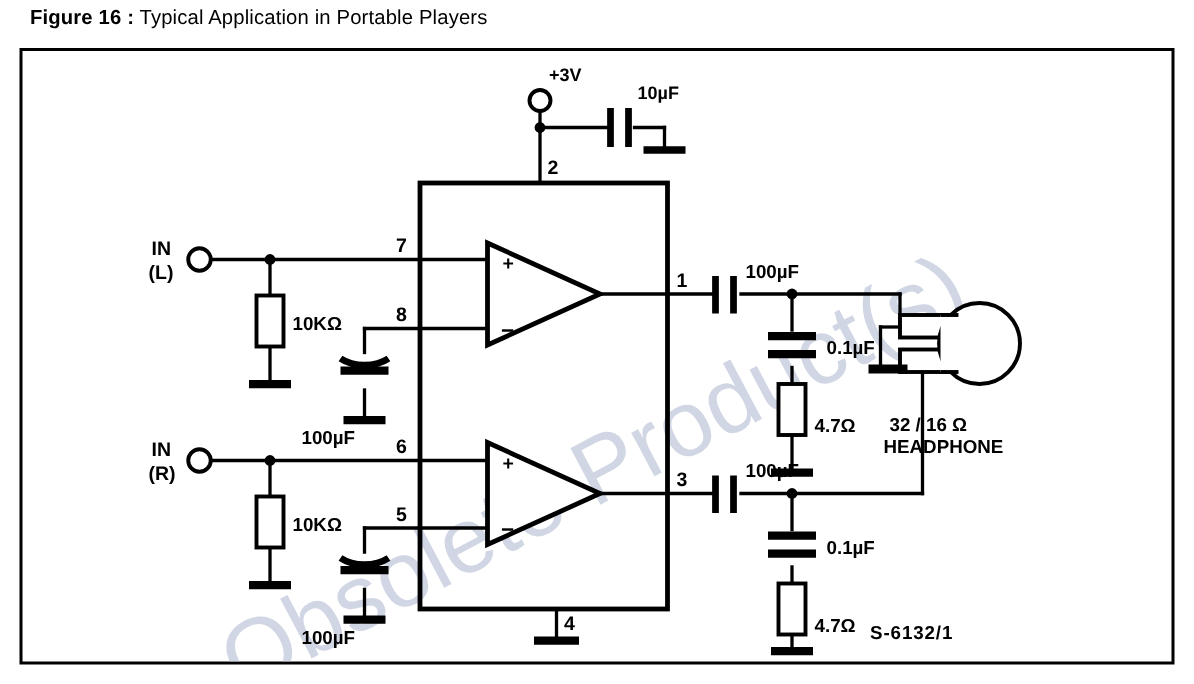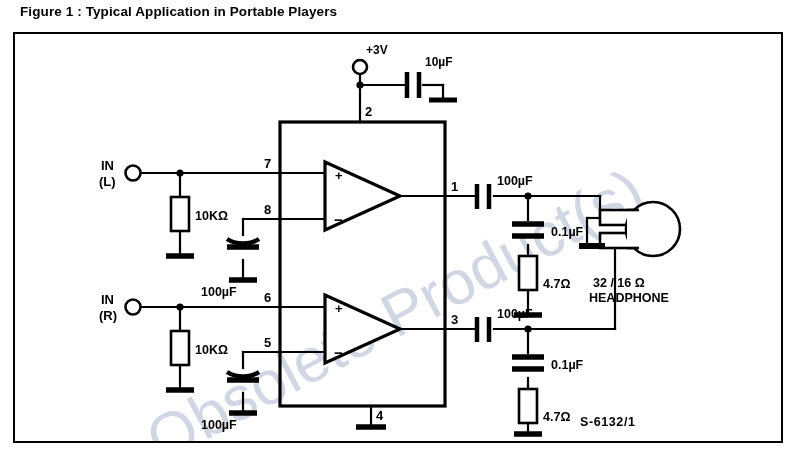--- a/index.html
+++ b/index.html
@@ -26,21 +26,21 @@
     top: 4px;
     font-size: 13.5px;
     color: #000000;
     white-space: nowrap;
     letter-spacing: 0.1px;
   }
   #figure-caption .cap-label {
     font-weight: bold;
   }
   #figure-caption .cap-text {
-    font-weight: bold;
+    font-weight: normal;
   }
   #schematic-frame {
     position: absolute;
     left: 13px;
     top: 32px;
     width: 770px;
     height: 411px;
     border: 2px solid #000000;
     box-sizing: border-box;
     background: #ffffff;
@@ -58,21 +58,21 @@
     opacity: 0.85;
     font-weight: normal;
   }
 </style>
 </head>
 <body>
 
 <div id="page">
 
   <div id="figure-caption">
-    <span class="cap-label">Figure 1 :</span>
+    <span class="cap-label">Figure 16 :</span>
     <span class="cap-text">Typical Application in Portable Players</span>
   </div>
 
   <div id="schematic-frame">
     <svg id="schematic-svg" width="766" height="407" viewBox="0 0 766 407">
 
       <g>
         <text class="wm" x="390" y="300" transform="rotate(-28 390 300)" text-anchor="middle">Obsolete Product(s)</text>
       </g>
 

